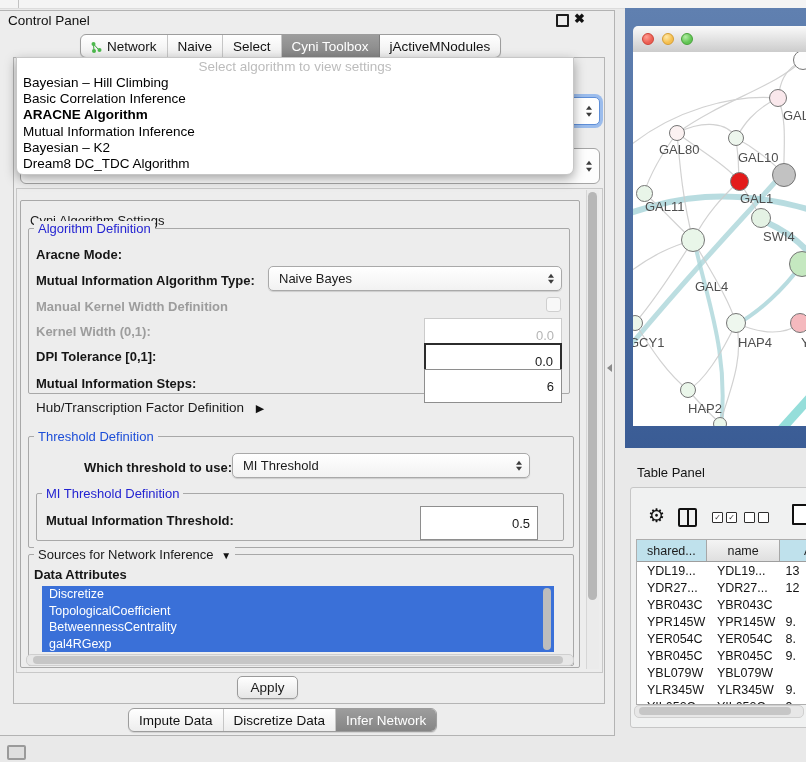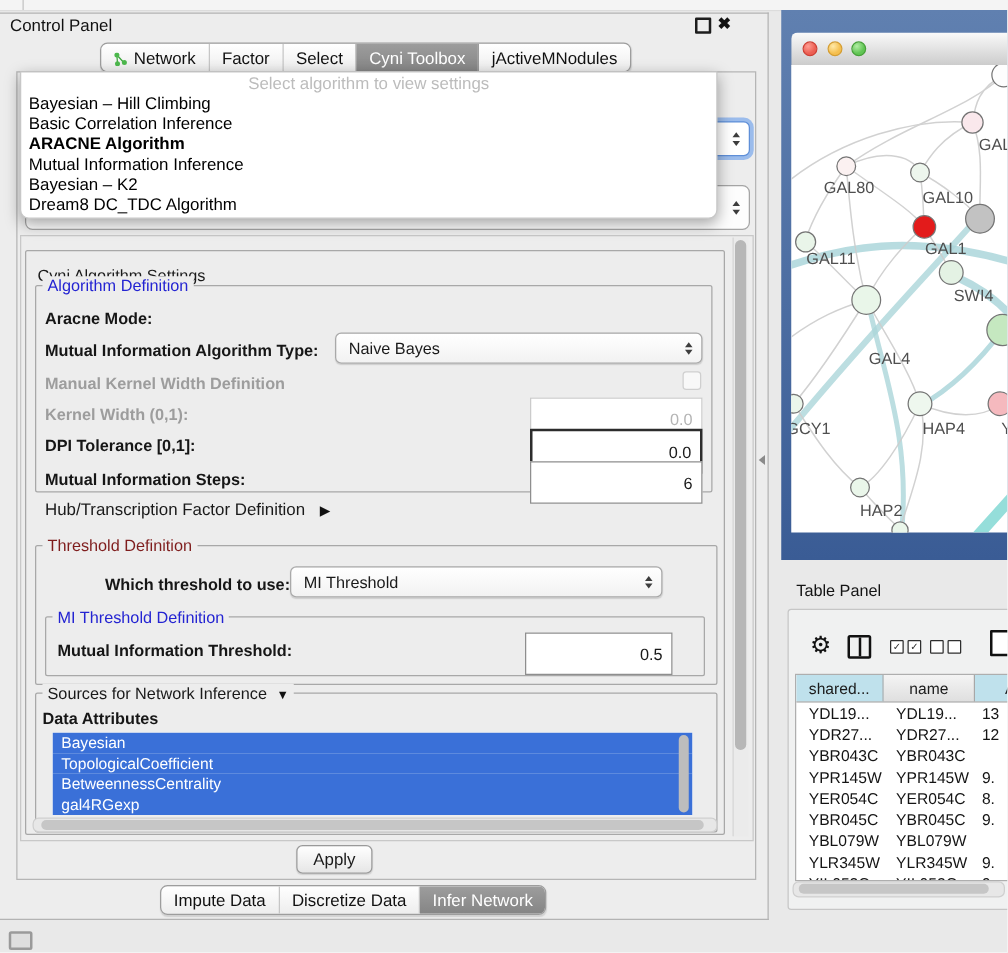--- a/index.html
+++ b/index.html
@@ -23,21 +23,21 @@
   .net-glyph{width:11px;height:11px;margin-right:5px;position:relative;}
   
   .content-panel{left:13px;top:57px;width:590px;height:645px;border:1px solid #b5b5b5;background:#ededed;}
   .scrollpane{left:16px;top:188px;width:585px;height:483px;border:1px solid #c8c8c8;background:#ededed;}
   .vtrack{left:586px;top:190px;width:12px;height:479px;background:#ebebeb;border-left:1px solid #d6d6d6;}
   .vthumb{left:588px;top:192px;width:9px;height:408px;background:#b7b7b7;border-radius:5px;}
   
   .grp{border:1px solid #a8a8a8;border-radius:2px;}
   .grp-title{font-size:13px;background:#ededed;padding:0 4px;white-space:nowrap;}
   .t-blue{color:#2424d2;}
-  .t-green{color:#7f1d1d;}
+  .t-green{color:#1d4ed8;}
   .lbl{font-size:13px;font-weight:bold;color:#161616;white-space:nowrap;}
   .lbl.dis{color:#9d9d9d;}
   .combo{background:linear-gradient(#ffffff,#f2f2f2);border:1px solid #a9a9a9;border-radius:5px;
          box-shadow:0 1px 1px rgba(0,0,0,.14);display:flex;align-items:center;font-size:13px;
          padding:0 22px 0 10px;box-sizing:border-box;}
   .spin{position:absolute;right:7px;top:50%;transform:translateY(-50%);display:flex;flex-direction:column;align-items:center;}
   .arr-up{width:0;height:0;border-left:3.5px solid transparent;border-right:3.5px solid transparent;border-bottom:4px solid #3d3d3d;margin-bottom:2.5px;}
   .arr-dn{width:0;height:0;border-left:3.5px solid transparent;border-right:3.5px solid transparent;border-top:4px solid #3d3d3d;}
   .field{background:#fff;border:1px solid #8e8e8e;font-size:13px;display:flex;align-items:center;
          justify-content:flex-end;padding:16px 7px;box-sizing:border-box;}
@@ -116,21 +116,21 @@
             <line x1="2.5" y1="2" x2="8" y2="8" stroke="#3aa53a" stroke-width="1"></line>
             <line x1="2.5" y1="2" x2="3" y2="9" stroke="#3aa53a" stroke-width="1"></line>
             <circle cx="2.5" cy="2" r="2" fill="#4cb84c"></circle>
             <circle cx="8.5" cy="8" r="2" fill="#4cb84c"></circle>
             <circle cx="3" cy="9" r="2" fill="#4cb84c"></circle>
           </svg>
       </span>
       <span>Network</span>
     </div>
     <div class="tabseg">
-        <span>Factor</span>
+        <span>Naive</span>
       </div>
     <div class="tabseg">
         <span>Select</span>
       </div>
     <div class="tabseg sel">
         <span>Cyni Toolbox</span>
       </div>
     <div class="tabseg">
         <span>jActiveMNodules</span>
       </div>
@@ -205,21 +205,21 @@
   <div class="abs lbl" style="left:46px;top:513px;">Mutual Information Threshold:</div>
   <div class="abs field" style="left:420px;top:506px;width:118px;height:24px;">0.5</div>
 
   <div class="abs grp" style="left:28px;top:554px;width:544px;height:110px;"></div>
   <div class="abs grp-title" style="left:34px;top:547px;">
     <span>Sources for Network Inference</span>
     <span class="tri" style="margin-left:4px;font-size:10px;">▼</span>
   </div>
   <div class="abs lbl" style="left:34px;top:567px;">Data Attributes</div>
   <div class="abs attr-list" style="left:42px;top:586px;width:512px;height:66px;">
-      <div class="attr-item">Bayesian</div>
+      <div class="attr-item">Discretize</div>
       <div class="attr-item">TopologicalCoefficient</div>
       <div class="attr-item">BetweennessCentrality</div>
       <div class="attr-item">gal4RGexp</div>
     </div>
   <div class="abs list-vthumb" style="left:543px;top:588px;height:62px;"></div>
   <div class="abs htrack" style="left:26px;top:654px;width:546px;height:10px;">
     <div class="hthumb" style="margin:1px 6px;height:8px;width:530px;"></div>
   </div>
 
   <div class="abs btn" style="left:237px;top:676px;width:59px;height:21px;">Apply</div>

